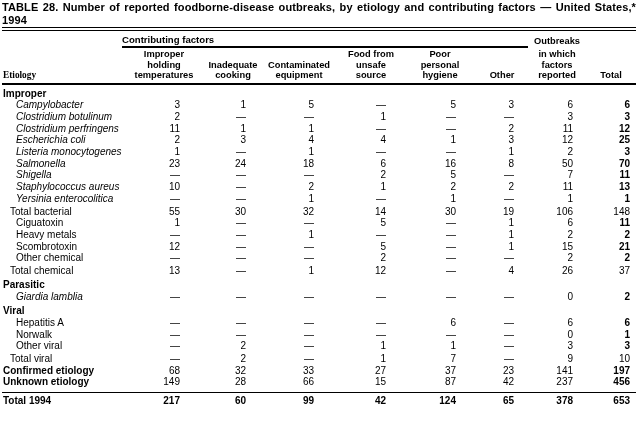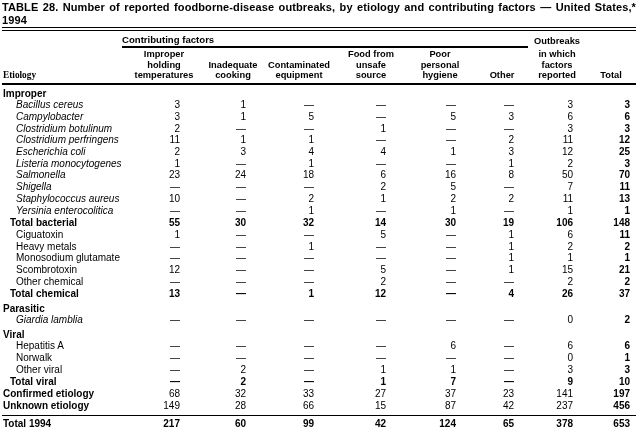--- a/index.html
+++ b/index.html
@@ -46,21 +46,21 @@
   .c2 { padding-right:14px; }
   .c3 { padding-right:24px; }
   .c4 { padding-right:18px; }
   .c5 { padding-right:20px; }
   .c6 { padding-right:14px; }
   .c7 { padding-right:13px; }
   .c8 { padding-right:6px; font-weight:bold; }
   .it { font-style:italic; }
   .lab { padding-left:14px; white-space:nowrap; overflow:hidden; }
   .section-row .sec { font-weight:bold; padding-left:1px; padding-top:3px; }
-  .total-row td { font-weight:bold; padding-top:1.5px;margin-top:27px; }
+  .total-row td { font-weight:normal; padding-top:1.5px;margin-top:27px; }
   .total-row .lab { padding-left:8px; }
   .summary-row .lab { font-weight:bold; padding-left:1px; }
   .spacer-row td { height:5px; }
   .grand-total-row td {
     font-weight:bold; border-top:1px solid #000;
     padding-top:2px; padding-bottom:2px;
   }
   .grand-total-row .lab { padding-left:1px; }
 </style>
 </head>
@@ -110,31 +110,20 @@
 factors
 reported</th>
         <th>Total</th>
       </tr>
     </thead>
     <tbody>
         <tr class="section-row">
           <td class="sec" colspan="9">Improper</td>
         </tr>
         <tr class="item-row">
-          <td class="lab it">Bacillus cereus</td>
-          <td class="num c1">3</td>
-          <td class="num c2">1</td>
-          <td class="num c3">—</td>
-          <td class="num c4">—</td>
-          <td class="num c5">—</td>
-          <td class="num c6">—</td>
-          <td class="num c7">3</td>
-          <td class="num c8">3</td>
-        </tr>
-        <tr class="item-row">
           <td class="lab it">Campylobacter</td>
           <td class="num c1">3</td>
           <td class="num c2">1</td>
           <td class="num c3">5</td>
           <td class="num c4">—</td>
           <td class="num c5">5</td>
           <td class="num c6">3</td>
           <td class="num c7">6</td>
           <td class="num c8">6</td>
         </tr>
@@ -253,31 +242,20 @@
           <td class="num c1">—</td>
           <td class="num c2">—</td>
           <td class="num c3">1</td>
           <td class="num c4">—</td>
           <td class="num c5">—</td>
           <td class="num c6">1</td>
           <td class="num c7">2</td>
           <td class="num c8">2</td>
         </tr>
         <tr class="item-row">
-          <td class="lab">Monosodium glutamate</td>
-          <td class="num c1">—</td>
-          <td class="num c2">—</td>
-          <td class="num c3">—</td>
-          <td class="num c4">—</td>
-          <td class="num c5">—</td>
-          <td class="num c6">1</td>
-          <td class="num c7">1</td>
-          <td class="num c8">1</td>
-        </tr>
-        <tr class="item-row">
           <td class="lab">Scombrotoxin</td>
           <td class="num c1">12</td>
           <td class="num c2">—</td>
           <td class="num c3">—</td>
           <td class="num c4">5</td>
           <td class="num c5">—</td>
           <td class="num c6">1</td>
           <td class="num c7">15</td>
           <td class="num c8">21</td>
         </tr>

